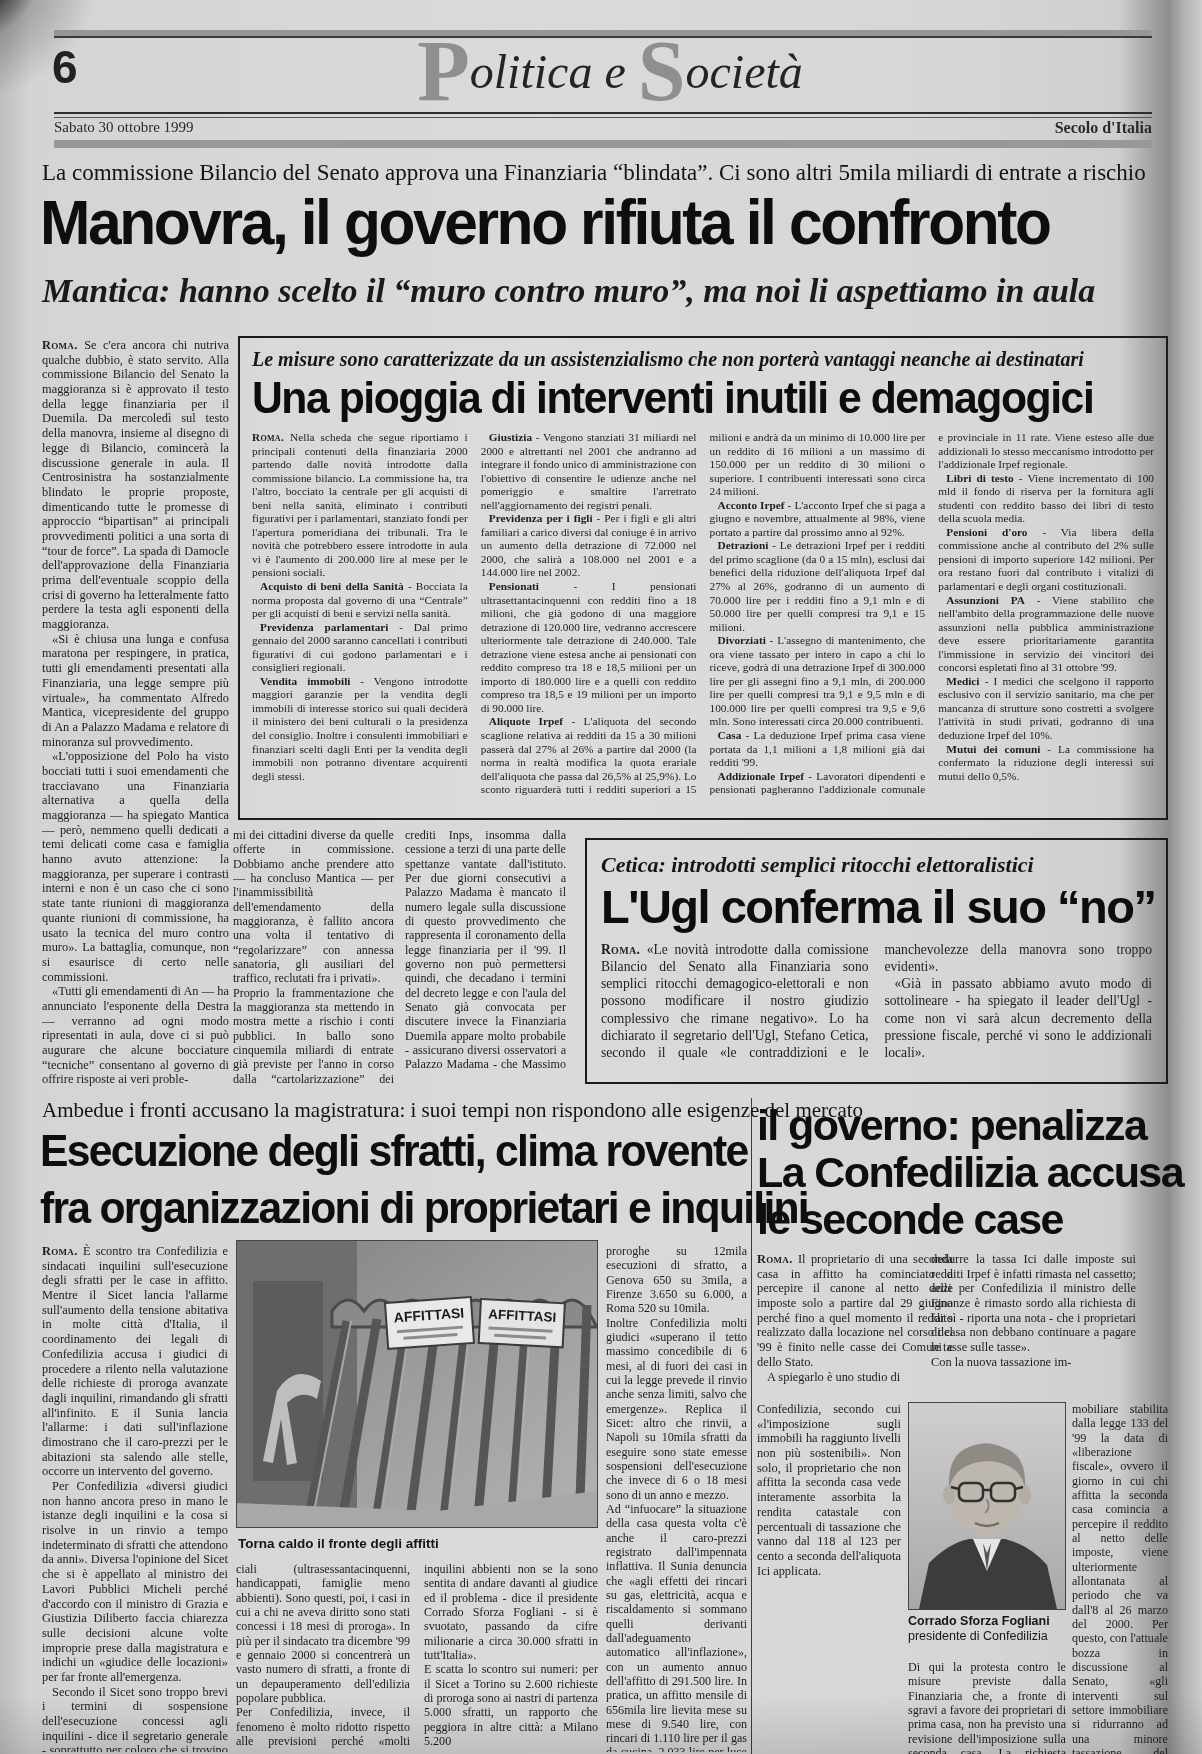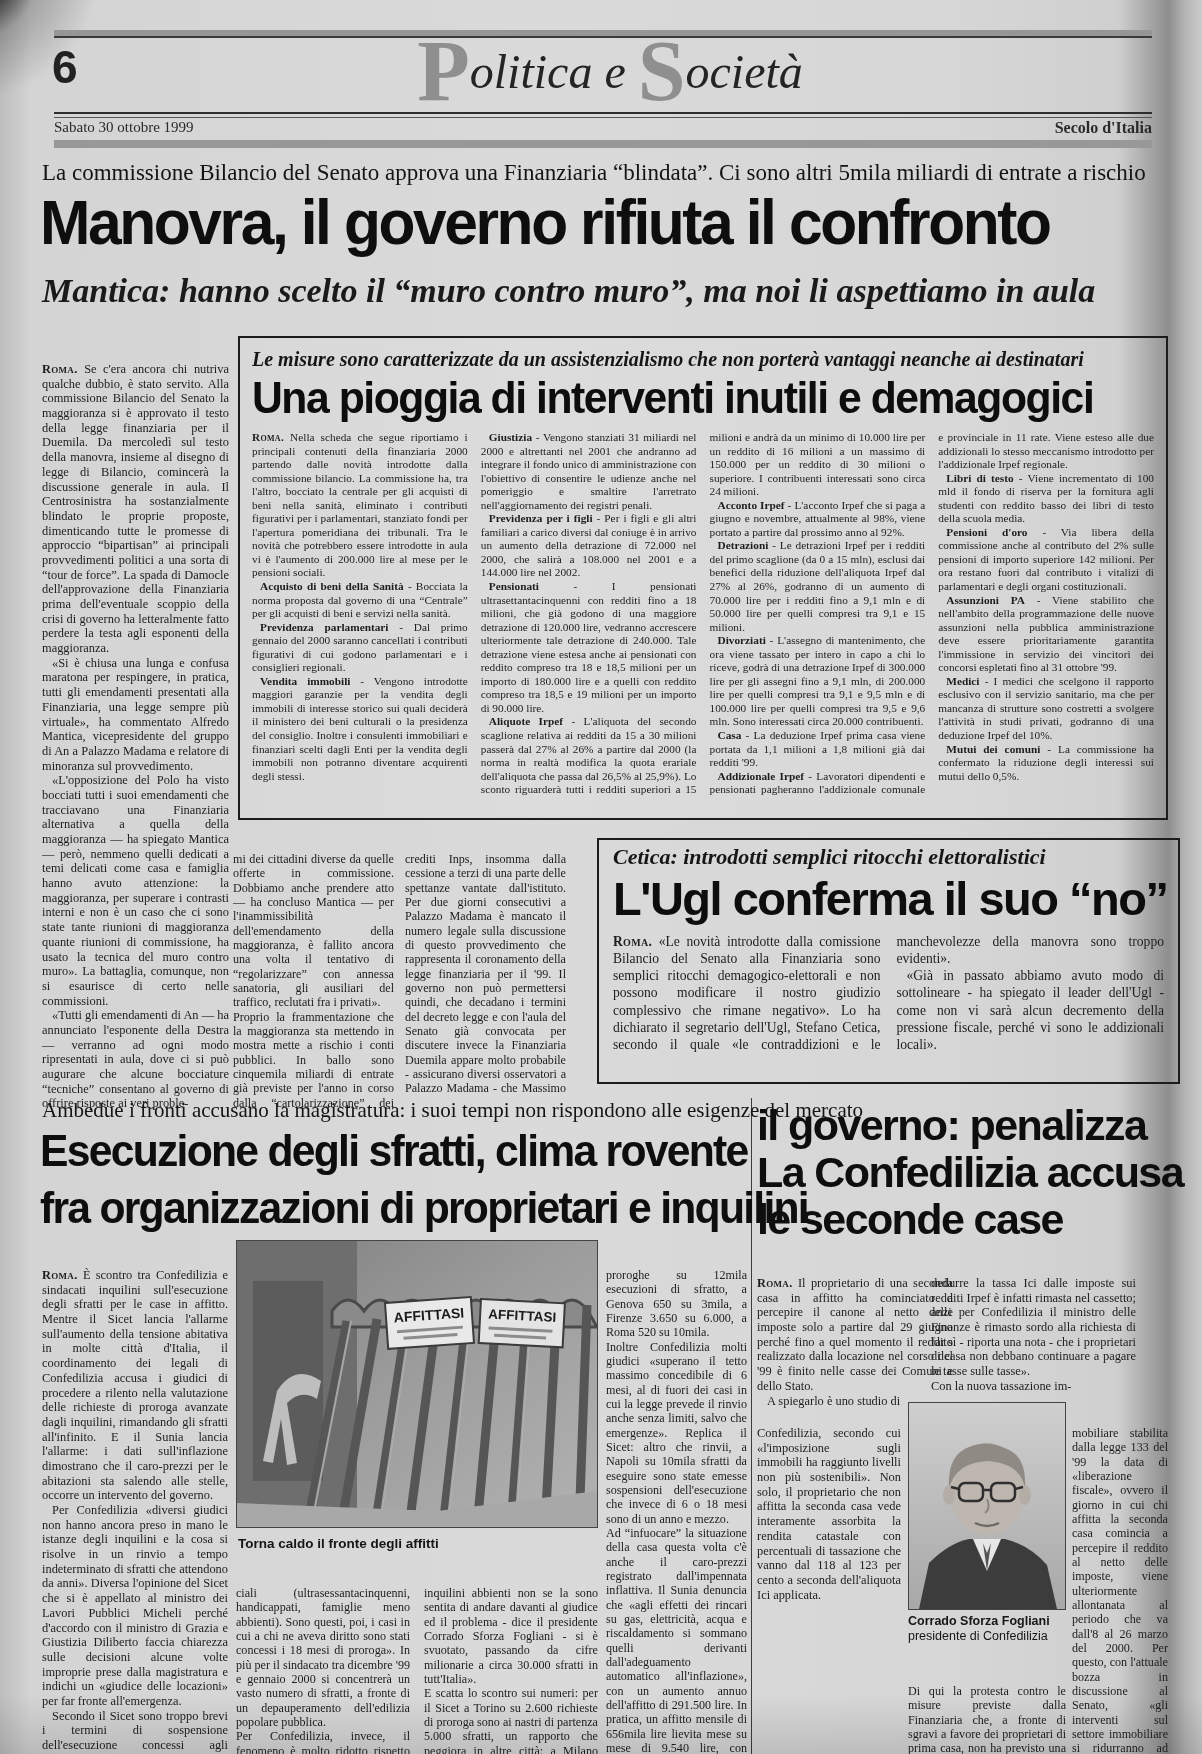--- a/index.html
+++ b/index.html
@@ -27,36 +27,36 @@
   .rule-mid{left:54px;top:112px;width:1098px;height:3px;border-top:2px solid #2e2e2e;border-bottom:1px solid #555;}
   .dateline-row{left:54px;top:119px;width:1098px;height:18px;font-size:15px;color:#2a2a2a;}
   .dateline-row .right{position:absolute;right:0;top:0;font-weight:bold;font-size:16px;}
   .bar-gray{left:54px;top:140px;width:1098px;height:8px;background:#989898;}
   
   .kicker-main{left:42px;top:160px;width:1120px;font-size:23px;color:#141414;white-space:nowrap;}
   .headline-xl{left:40px;top:186px;width:1160px;font-family:"Liberation Sans",sans-serif;font-weight:bold;
     font-size:63px;letter-spacing:-2.5px;color:#0e0e0e;white-space:nowrap;transform:scaleX(.96);transform-origin:left;}
   .subhead{left:42px;top:272px;width:1125px;font-style:italic;font-weight:600;font-size:34px;color:#1a1a1a;white-space:nowrap;}
   
-  .prose{font-size:12.4px;line-height:1.185;text-align:justify;overflow:hidden;margin-top:24px;}
+  .prose{font-size:12.4px;line-height:1.185;text-align:justify;overflow:hidden;}
   .prose p{margin:0;text-indent:10px;}
   .prose p.np{text-indent:0;}
   .dl{font-weight:bold;font-variant:small-caps;letter-spacing:.3px;}
   .lead-col{left:42px;top:338px;width:187px;height:752px;}
   .mid-cols{left:233px;top:828px;width:333px;height:262px;column-count:2;column-gap:11px;font-size:12.1px;}
   
   .scheda-box{left:238px;top:336px;width:930px;height:484px;border:2px solid #1c1c1c;background:rgba(255,255,255,.06);box-sizing:border-box;padding:10px 12px 6px;}
   .scheda-kicker{font-style:italic;font-weight:600;font-size:20px;color:#161616;white-space:nowrap;}
   .scheda-headline{font-family:"Liberation Sans",sans-serif;font-weight:bold;font-size:44px;letter-spacing:-1.5px;color:#0d0d0d;white-space:nowrap;transform:scaleX(.97);transform-origin:left;margin-top:2px;}
   .scheda-body{margin-top:8px;height:386px;column-count:4;column-gap:13px;font-size:11.3px;line-height:1.2;text-align:justify;overflow:hidden;}
   .scheda-body p{margin:0;text-indent:8px;}
   .scheda-body p.np{text-indent:0;}
   .scheda-body b{font-weight:bold;}
   
-  .ugl-box{left:585px;top:838px;width:583px;height:246px;border:2px solid #1c1c1c;box-sizing:border-box;padding:4px 14px 4px;margin-left:12px;}
+  .ugl-box{left:585px;top:838px;width:583px;height:246px;border:2px solid #1c1c1c;box-sizing:border-box;padding:12px 14px 4px;}
   .ugl-kicker{font-style:italic;font-weight:600;font-size:22px;color:#161616;white-space:nowrap;}
   .ugl-headline{font-family:"Liberation Sans",sans-serif;font-weight:bold;font-size:47px;letter-spacing:-1.5px;color:#0d0d0d;white-space:nowrap;margin-top:1px;text-align:center;}
   .ugl-body{margin-top:7px;height:138px;column-count:2;column-gap:16px;font-size:13.6px;line-height:1.26;text-align:justify;overflow:hidden;}
   .ugl-body p{margin:0;text-indent:10px;}
   .ugl-body p.np{text-indent:0;}
   
   .vsep{left:751px;top:1098px;width:0;height:656px;border-left:1.5px solid #3c3c3c;}
   .kicker-bottom{left:42px;top:1098px;width:705px;font-size:21px;color:#141414;white-space:nowrap;}
   .headline-bl{left:40px;top:1122px;width:712px;font-family:"Liberation Sans",sans-serif;font-weight:bold;font-size:44px;
     letter-spacing:-1.8px;line-height:57px;color:#0e0e0e;white-space:nowrap;transform:scaleX(.97);transform-origin:left;}

